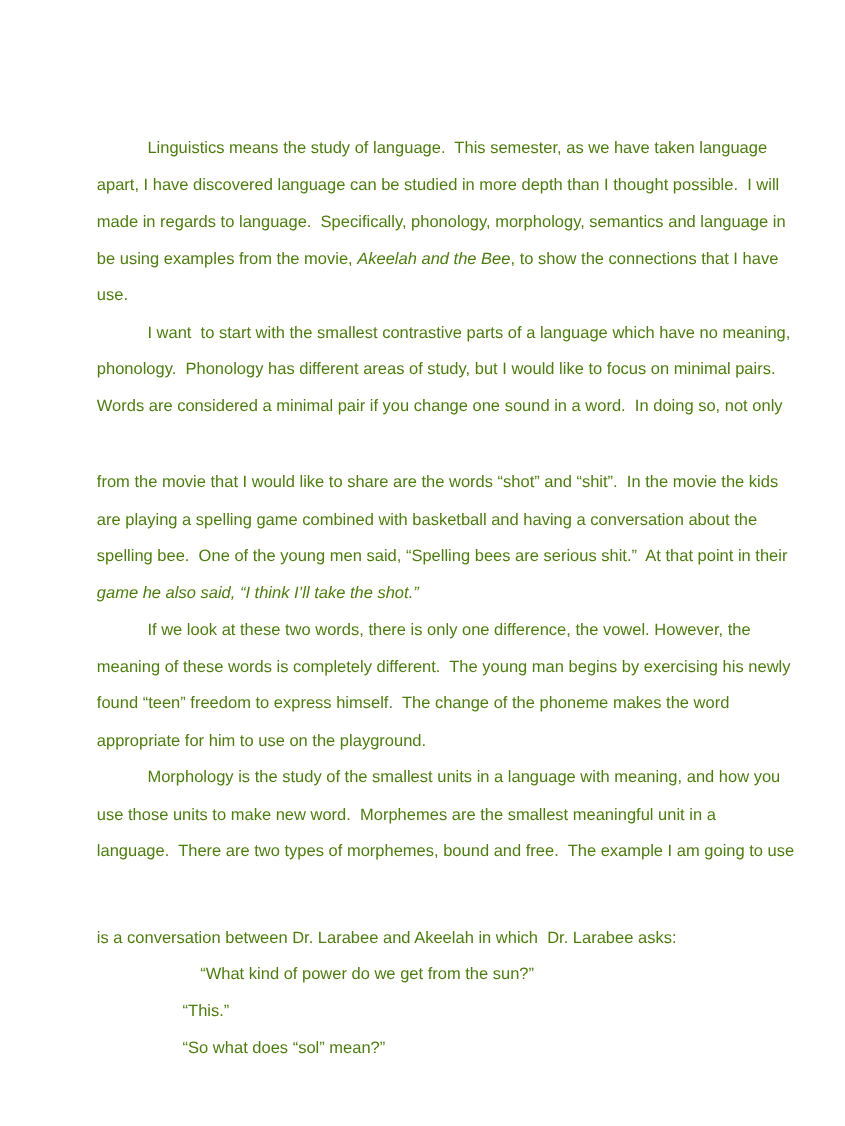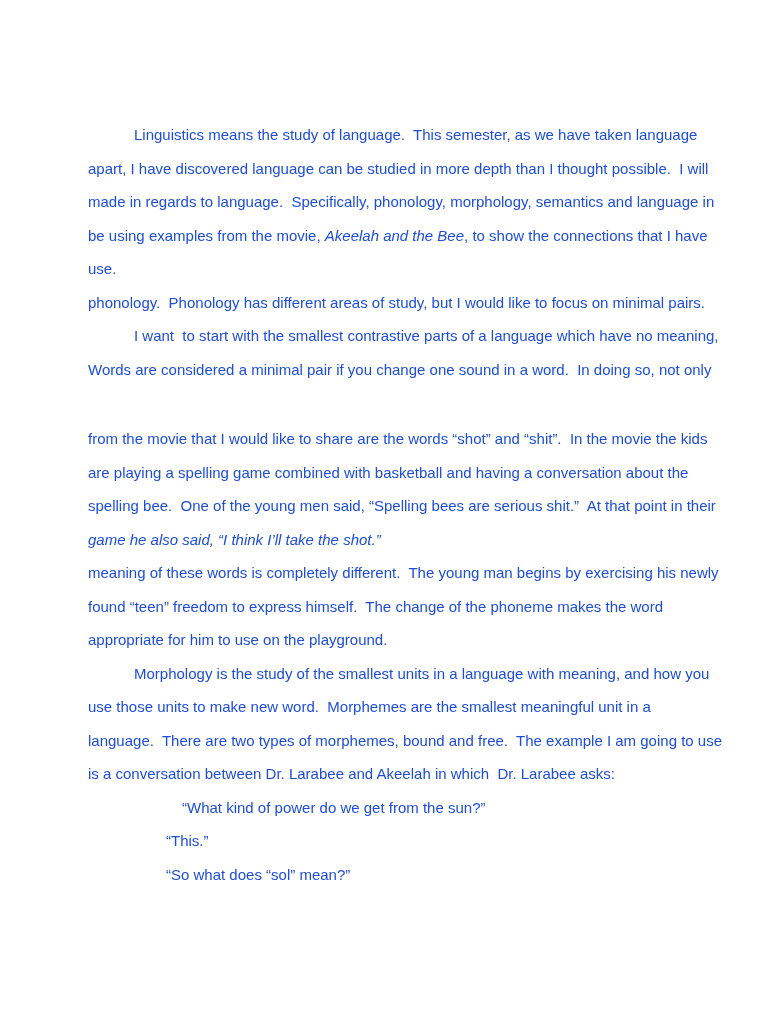--- a/index.html
+++ b/index.html
@@ -33,47 +33,48 @@
     height: auto;
   }
   .line em {
     font-style: italic;
   }
 </style>
 </head>
 <body style="background: rgb(255, 255, 255);">
 
 <main class="document-page">
-  <div class="page-text" style="left: 88px; top: 118px; font-size: 15px; color: #1d4ed8;">
+  <div class="page-text" style="left: 88px; top: 118px; font-size: 15px; color: #4d7c0f;">
       <div class="paragraph">
         <div class="line" style="padding-left: 46px; line-height: 33.5px;"><span>Linguistics means the study of language.  This semester, as we have taken language</span></div>
         <div class="line" style="padding-left: 0px; line-height: 33.5px;"><span>apart, I have discovered language can be studied in more depth than I thought possible.  I will</span></div>
         <div class="line" style="padding-left: 0px; line-height: 33.5px;"><span>made in regards to language.  Specifically, phonology, morphology, semantics and language in</span></div>
         <div class="line" style="padding-left: 0px; line-height: 33.5px;"><span>be using examples from the movie, </span><em>Akeelah and the Bee</em><span>, to show the connections that I have</span></div>
         <div class="line" style="padding-left: 0px; line-height: 33.5px;"><span>use.</span></div>
       </div>
       <div class="paragraph">
+        <div class="line" style="padding-left: 46px; line-height: 33.5px;"><span>I want  to start with the smallest contrastive parts of a language which have no meaning,</span></div>
         <div class="line" style="padding-left: 0px; line-height: 33.5px;"><span>phonology.  Phonology has different areas of study, but I would like to focus on minimal pairs.</span></div>
-        <div class="line" style="padding-left: 46px; line-height: 33.5px;"><span>I want  to start with the smallest contrastive parts of a language which have no meaning,</span></div>
         <div class="line" style="padding-left: 0px; line-height: 33.5px;"><span>Words are considered a minimal pair if you change one sound in a word.  In doing so, not only</span></div>
         <div class="line" style="padding-left: 0px; line-height: 33.5px; margin-top: 36px;"><span>from the movie that I would like to share are the words “shot” and “shit”.  In the movie the kids</span></div>
         <div class="line" style="padding-left: 0px; line-height: 33.5px;"><span>are playing a spelling game combined with basketball and having a conversation about the</span></div>
         <div class="line" style="padding-left: 0px; line-height: 33.5px;"><span>spelling bee.  One of the young men said, “Spelling bees are serious shit.”  At that point in their</span></div>
         <div class="line" style="padding-left: 0px; line-height: 33.5px; font-style: italic;"><span>game he also said, “I think I’ll take the shot.”</span></div>
       </div>
       <div class="paragraph">
+        <div class="line" style="padding-left: 46px; line-height: 33.5px;"><span>If we look at these two words, there is only one difference, the vowel. However, the</span></div>
         <div class="line" style="padding-left: 0px; line-height: 33.5px;"><span>meaning of these words is completely different.  The young man begins by exercising his newly</span></div>
         <div class="line" style="padding-left: 0px; line-height: 33.5px;"><span>found “teen” freedom to express himself.  The change of the phoneme makes the word</span></div>
         <div class="line" style="padding-left: 0px; line-height: 33.5px;"><span>appropriate for him to use on the playground.</span></div>
       </div>
       <div class="paragraph">
         <div class="line" style="padding-left: 46px; line-height: 33.5px;"><span>Morphology is the study of the smallest units in a language with meaning, and how you</span></div>
         <div class="line" style="padding-left: 0px; line-height: 33.5px;"><span>use those units to make new word.  Morphemes are the smallest meaningful unit in a</span></div>
         <div class="line" style="padding-left: 0px; line-height: 33.5px;"><span>language.  There are two types of morphemes, bound and free.  The example I am going to use</span></div>
-        <div class="line" style="padding-left: 0px; line-height: 33.5px;"><span>is a conversation between Dr. Larabee and Akeelah in which  Dr. Larabee asks:</span></div>
+        <div class="line" style="padding-left: 0px; line-height: 33.5px; margin-top: 45px;"><span>is a conversation between Dr. Larabee and Akeelah in which  Dr. Larabee asks:</span></div>
       </div>
       <div class="paragraph">
         <div class="line" style="padding-left: 94px; line-height: 33.5px;"><span>“What kind of power do we get from the sun?”</span></div>
         <div class="line" style="padding-left: 78px; line-height: 33.5px;"><span>“This.”</span></div>
         <div class="line" style="padding-left: 78px; line-height: 33.5px;"><span>“So what does “sol” mean?”</span></div>
       </div>
     </div>
 </main>
 
 </body></html>

